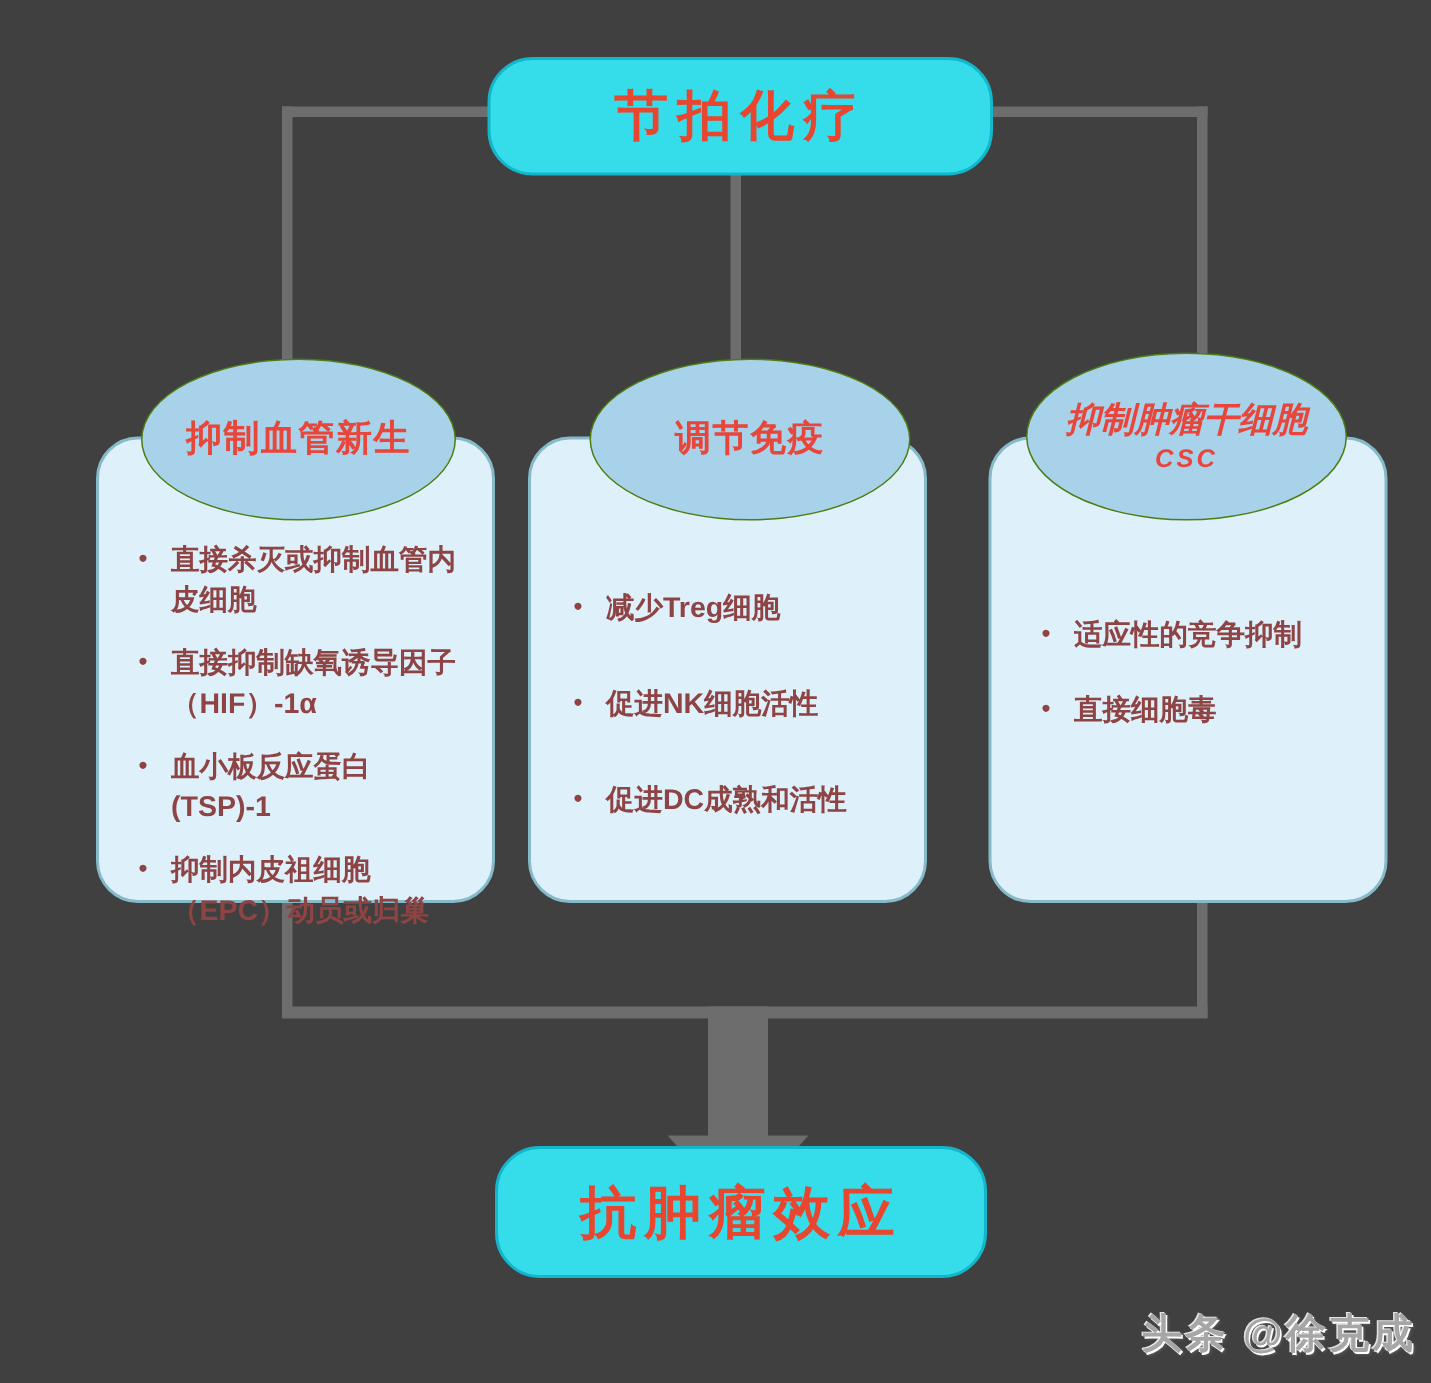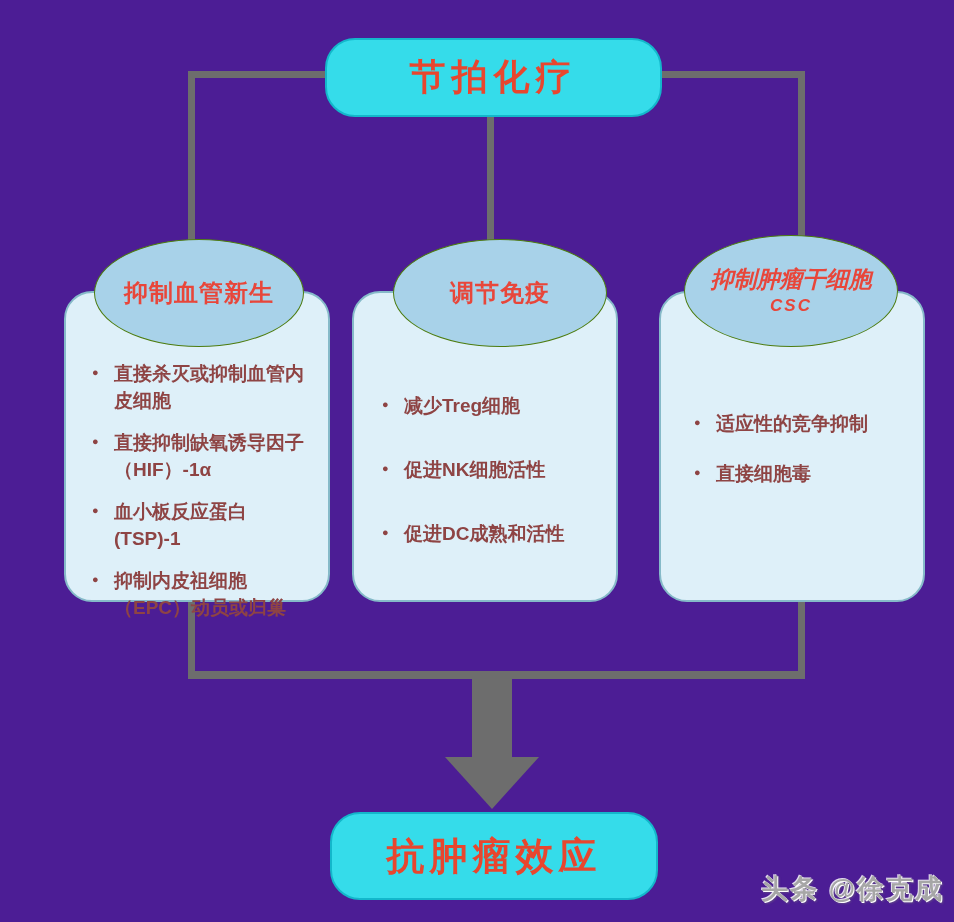--- a/index.html
+++ b/index.html
@@ -1,19 +1,19 @@
 <!DOCTYPE html>
 <html><head>
 <meta charset="utf-8">
 <style>
   html,body{margin:0;padding:0;background:#ffffff;}
   .canvas{
     position:relative;
     width:954px;height:922px;
-    background:#4c1d95;
+    background:#404040;
     font-family:"Liberation Sans","DejaVu Sans",sans-serif;
     overflow:hidden;
   }
   
   .line{position:absolute;background:#6d6d6d;}
   .hline-top-left  {left:188px;top:71px;width:140px;height:7px;}
   .hline-top-right {left:658px;top:71px;width:147px;height:7px;}
   .vline-left-top  {left:188px;top:71px;width:7px;height:175px;}
   .vline-right-top {left:798px;top:71px;width:7px;height:175px;}
   .vline-mid-top   {left:487px;top:112px;width:7px;height:135px;}
@@ -28,21 +28,21 @@
     border-top:52px solid #6d6d6d;
   }
   
   .node{
     position:absolute;
     background:#35dcea;border:2px solid #13b7cb;border-radius:30px;
     display:flex;align-items:center;justify-content:center;
     color:#e8462e;font-weight:bold;
   }
   .node-top{left:325px;top:38px;width:333px;height:75px;font-size:36px;letter-spacing:6px;}
-  .node-bottom{left:330px;top:812px;width:324px;height:84px;font-size:38px;letter-spacing:5px;}
+  .node-bottom{left:330px;top:764px;width:324px;height:84px;font-size:38px;letter-spacing:5px;}
   
   .panel{
     position:absolute;top:291px;width:266px;height:311px;
     background:#def0f9;border:2px solid #86bac9;border-radius:28px;
     box-sizing:border-box;
   }
   .panel-left{left:64px;}
   .panel-mid{left:352px;}
   .panel-right{left:659px;}
   

